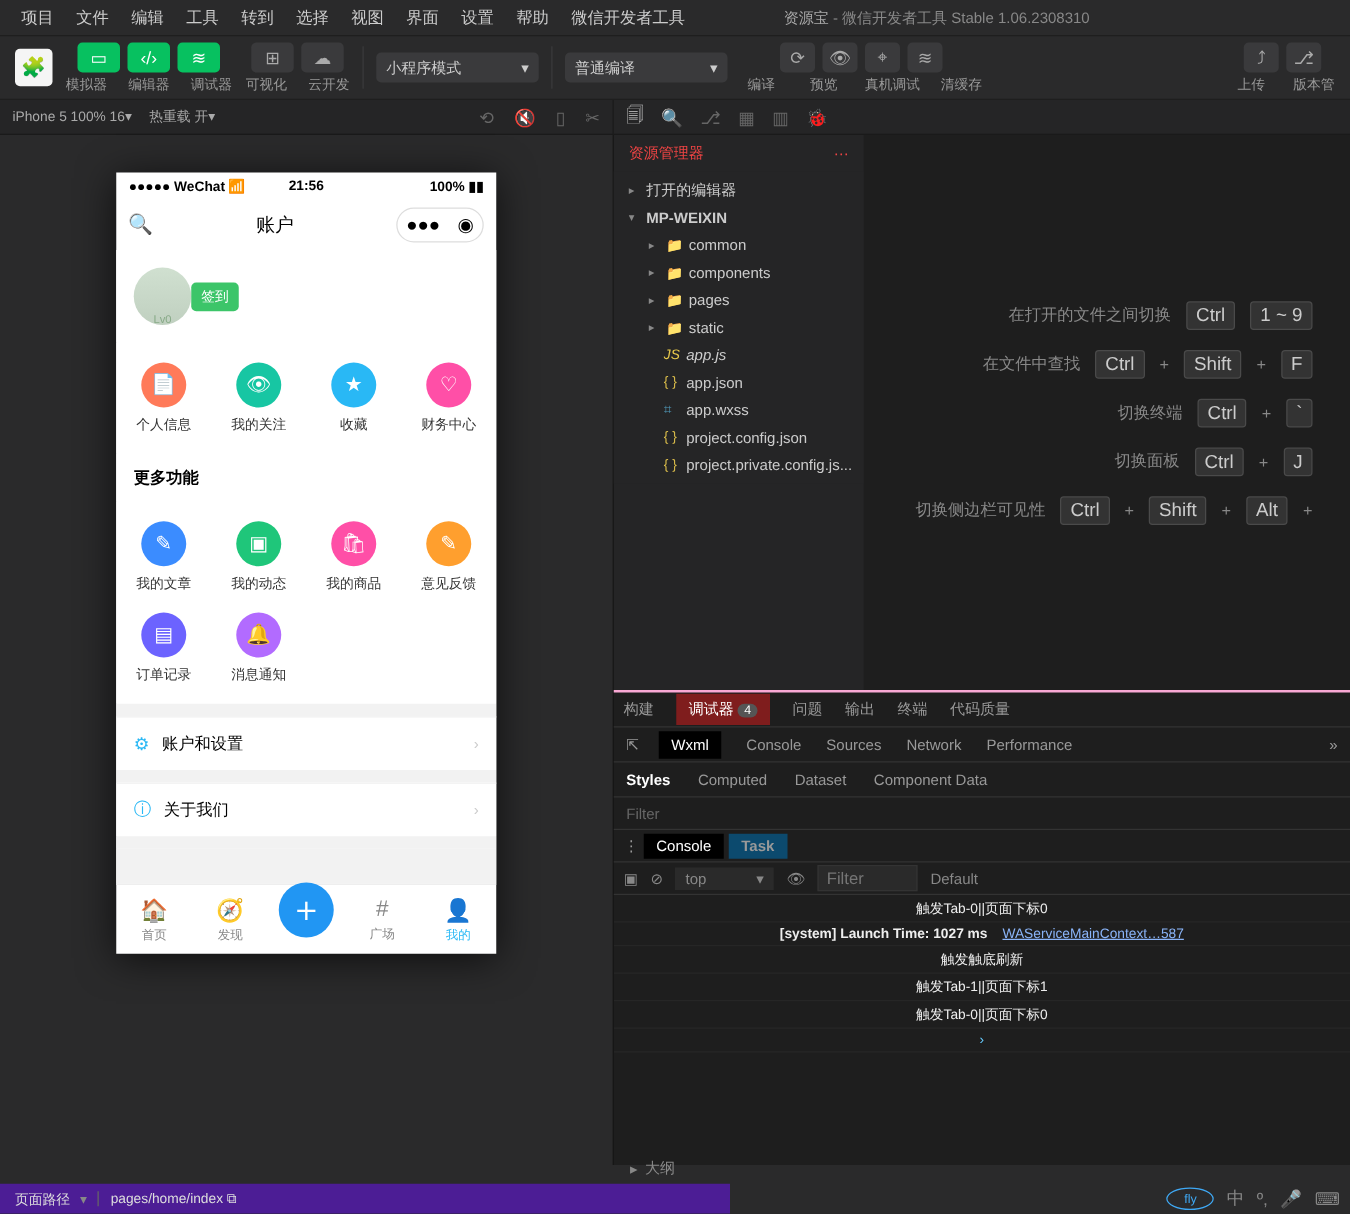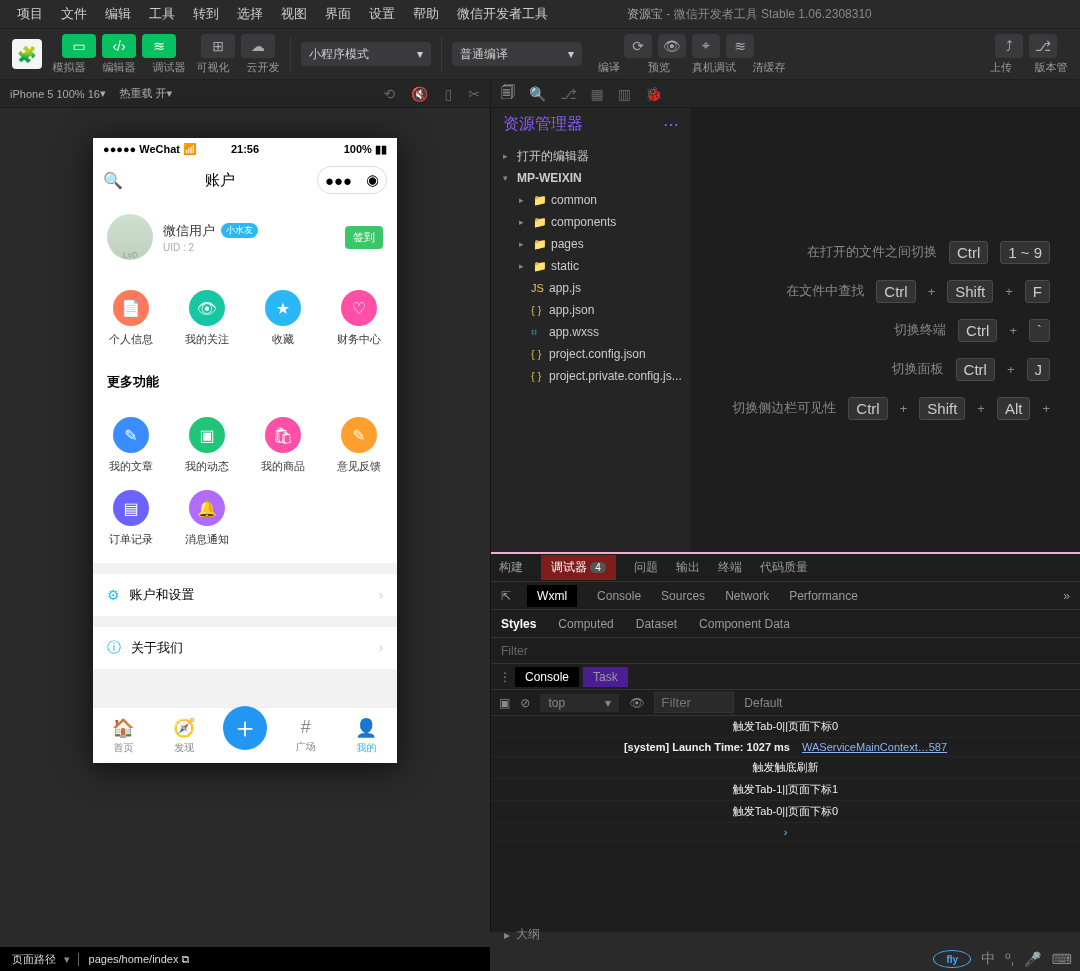--- a/index.html
+++ b/index.html
@@ -65,21 +65,21 @@
   .list-item .li-txt{flex:1;font-size:13px;}
   .list-item .arrow{color:#ccc;font-size:12px;}
   .tabbar{display:flex;height:56px;border-top:1px solid #eee;align-items:center;margin-top:auto;}
   .tab{flex:1;display:flex;flex-direction:column;align-items:center;gap:2px;font-size:10px;color:#888;}
   .tab.active{color:#29b8f5;}
   .tab .tico{font-size:18px;}
   .fab{width:44px;height:44px;border-radius:50%;background:#2196f3;color:#fff;font-size:28px;display:flex;align-items:center;justify-content:center;margin-top:-16px;}
 
   
   .ide-right{flex:1;display:flex;flex-direction:column;background:#1e1e1e;border-left:1px solid #111;}
-  .explorer-hdr{display:flex;align-items:center;padding:6px 12px;color:#8b5cf6;font-size:16px;justify-content:space-between;}
+  .explorer-hdr{display:flex;align-items:center;padding:6px 12px;color:#ef4444;font-size:12px;justify-content:space-between;}
   .tree{padding:4px 0;color:#ccc;font-size:12px;overflow:auto;background:#252526;}
   .tree-row{display:flex;align-items:center;height:22px;padding-left:12px;gap:4px;cursor:default;}
   .tree-arrow{width:10px;color:#888;font-size:9px;}
   .tree-ico{width:14px;font-size:11px;}
   .folder{color:#dcb67a;}
   .file-js{color:#e6c84b;}
   .file-json{color:#d7ba4a;}
   .file-wxss{color:#519aba;}
   .editor-area{flex:1;display:flex;background:#1e1e1e;}
   .explorer-panel{width:200px;background:#252526;display:flex;flex-direction:column;}
@@ -92,30 +92,30 @@
   .dt-tabs{display:flex;align-items:center;height:28px;border-bottom:1px solid #333;padding:0 8px;gap:18px;color:#999;font-size:12px;}
   .dt-tabs .active-tab{color:#fff;background:#7f1d1d;padding:4px 10px;}
   .badge-num{background:#555;color:#fff;font-size:10px;border-radius:8px;padding:0 5px;}
   .dt-tabs2{display:flex;height:28px;align-items:center;padding:0 10px;gap:20px;color:#999;font-size:12px;border-bottom:1px solid #333;}
   .dt-tabs2 .active-tab{color:#fff;background:#000;padding:4px 10px;margin-left:-4px;}
   .dt-side-tabs{display:flex;height:28px;align-items:center;padding:0 10px;gap:22px;color:#999;font-size:12px;border-bottom:1px solid #333;}
   .dt-side-tabs .active-tab{color:#fff;font-weight:600;}
   .filter-row{height:26px;display:flex;align-items:center;padding:0 10px;color:#666;font-size:12px;border-bottom:1px solid #333;}
   .console-tabs{display:flex;height:26px;align-items:center;padding:0 8px;gap:4px;color:#999;border-bottom:1px solid #333;}
   .console-tabs .active-tab{background:#000;color:#fff;padding:3px 10px;}
-  .console-tabs .ttab{padding:3px 10px;background:#4c1d95;}
+  .console-tabs .ttab{padding:3px 10px;background:#0c4a6e;font-weight:bold;}
   .console-toolbar{display:flex;height:26px;align-items:center;padding:0 8px;gap:10px;color:#888;border-bottom:1px solid #333;}
   .sel-top{background:#2a2a2a;padding:2px 8px;display:flex;align-items:center;gap:40px;}
   .filter-input{background:#2a2a2a;border:1px solid #333;color:#888;padding:2px 6px;width:80px;}
   .console-log{flex:1;font-family:Menlo,Consolas,monospace;font-size:11px;color:#eee;overflow:auto;background:#1e1e1e;text-align:center;}
   .log-ln{padding:3px 16px;border-bottom:1px solid rgba(255,255,255,.04);}
   .log-link{color:#8ab4f8;text-decoration:underline;margin-left:12px;}
 
   
-  .footer{position:absolute;bottom:0;left:0;height:24px;background:#000000;width:490px;display:flex;align-items:center;padding:0 12px;color:#ddd;font-size:11px;gap:8px;}
+  .footer{position:absolute;bottom:0;left:0;height:24px;background:#4c1d95;width:584px;display:flex;align-items:center;padding:0 12px;color:#ddd;font-size:11px;gap:8px;}
   .footer .path{border-left:1px solid #666;padding-left:10px;}
   .outline{position:absolute;bottom:24px;left:494px;color:#888;font-size:12px;padding:4px 10px;display:flex;align-items:center;gap:6px;}
   .badge-bar{position:absolute;bottom:0;right:8px;display:flex;gap:10px;color:#888;font-size:14px;align-items:center;height:24px;}
 </style>
 </head>
 <body>
 
 <div class="menubar">
   <span class="menu-item">项目</span>
   <span class="menu-item">文件</span>
@@ -233,27 +233,20 @@
         <span class="title">账户</span>
         <div class="pill">
             <span>●●●</span>
             <span>◉</span>
           </div>
       </div>
       <div class="profile-card">
         <div class="avatar">
             <span>Lv0</span>
           </div>
-        <div class="profile-info">
-          <div class="uname">
-              <span>微信用户</span>
-              <span class="badge">小水友</span>
-            </div>
-          <div class="uid">UID : 2</div>
-        </div>
         <div class="signin">签到</div>
       </div>
       <div class="grid" id="grid1">
           <div class="grid-item">
             <div class="circ" style="background:#ff7a59">📄</div>
             <div class="lbl">个人信息</div>
           </div>
           <div class="grid-item">
             <div class="circ" style="background:#17c6a3">👁</div>
             <div class="lbl">我的关注</div>
@@ -366,21 +359,21 @@
                 <span class="tree-ico folder">📁</span>
                 <span>pages</span>
               </div>
               <div class="tree-row" style="padding-left: 28px;">
                 <span class="tree-arrow">▸</span>
                 <span class="tree-ico folder">📁</span>
                 <span>static</span>
               </div>
             </div>
           <div id="tree-files">
-              <div class="tree-row" style="padding-left: 40px;">
+              <div class="tree-row" style="padding-left: 40px; font-style: italic;">
                 <span class="tree-ico file-js">JS</span>
                 <span>app.js</span>
               </div>
               <div class="tree-row" style="padding-left: 40px;">
                 <span class="tree-ico file-json">{ }</span>
                 <span>app.json</span>
               </div>
               <div class="tree-row" style="padding-left: 40px;">
                 <span class="tree-ico file-wxss">⌗</span>
                 <span>app.wxss</span>
@@ -493,18 +486,18 @@
     <span>▸</span>
     <span>大纲</span>
   </div>
 
 <div class="footer">
   <span>页面路径</span>
   <span style="color:#888;">▾</span>
   <span class="path"><span>pages/home/index</span> ⧉</span>
 </div>
 <div class="badge-bar">
-  <span style="color:#3fa9f5;border:1px solid #3fa9f5;border-radius:50%;width:38px;height:18px;display:flex;align-items:center;justify-content:center;font-size:10px;font-weight:bold;">fly</span>
+  <span style="color:#3fa9f5;border:1px solid #3fa9f5;border-radius:50%;width:38px;height:18px;display:flex;align-items:center;justify-content:center;font-size:10px;">fly</span>
   <span>中</span>
   <span>º,</span>
   <span>🎤</span>
   <span>⌨</span>
 </div>
 
 </body></html>

